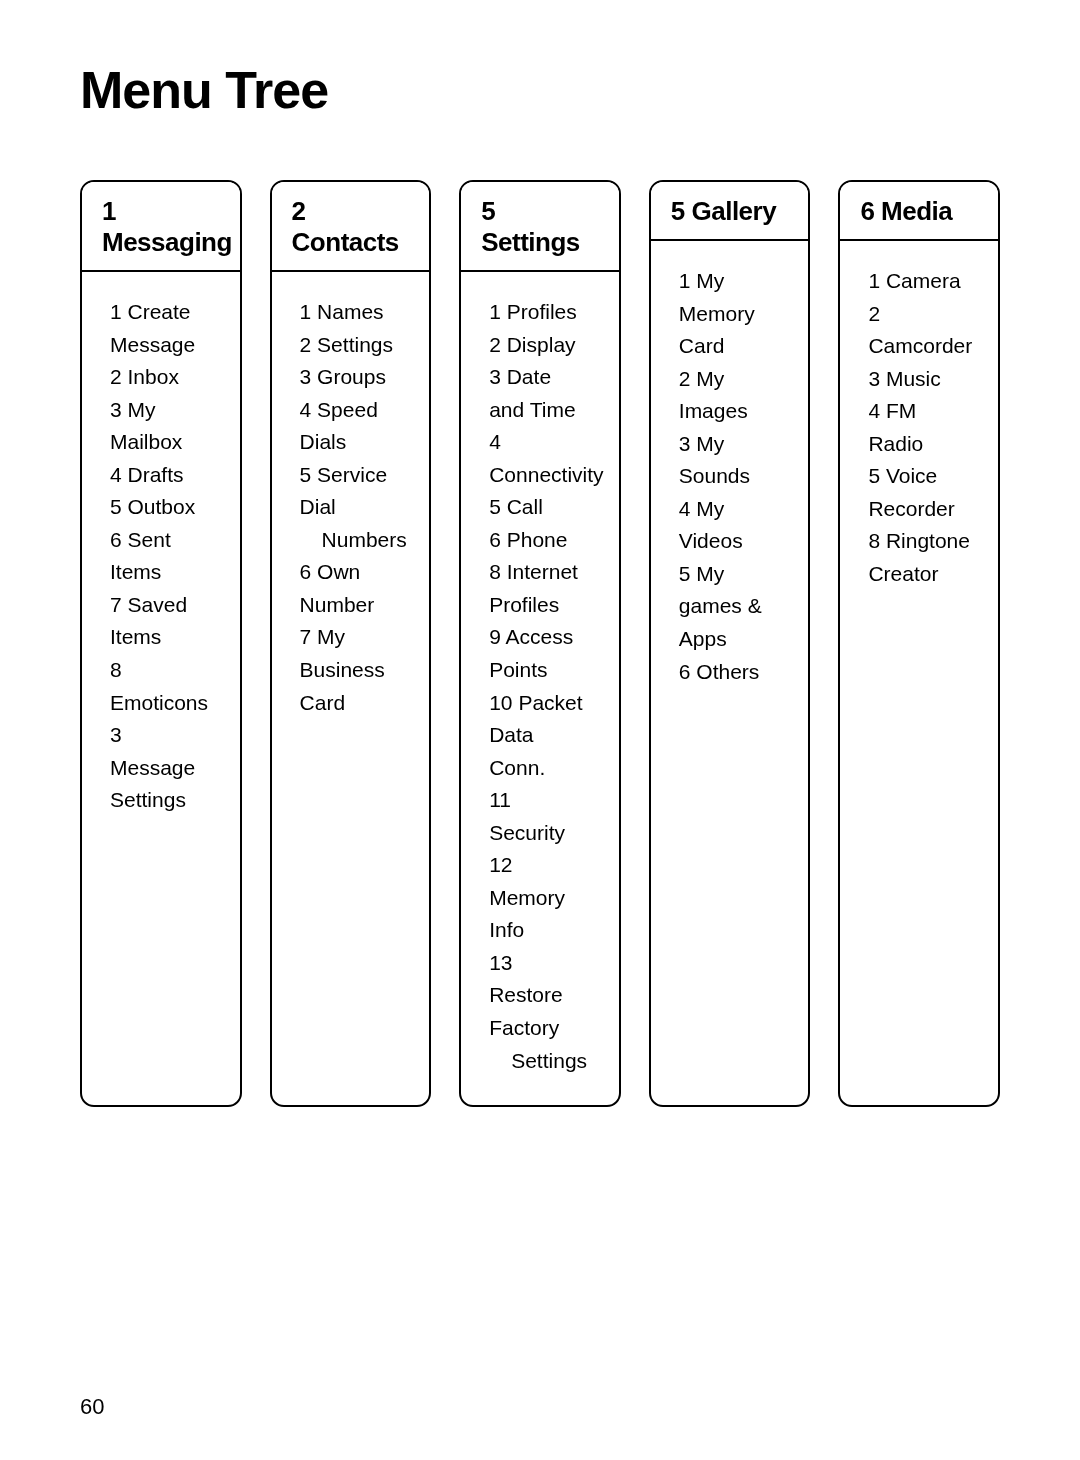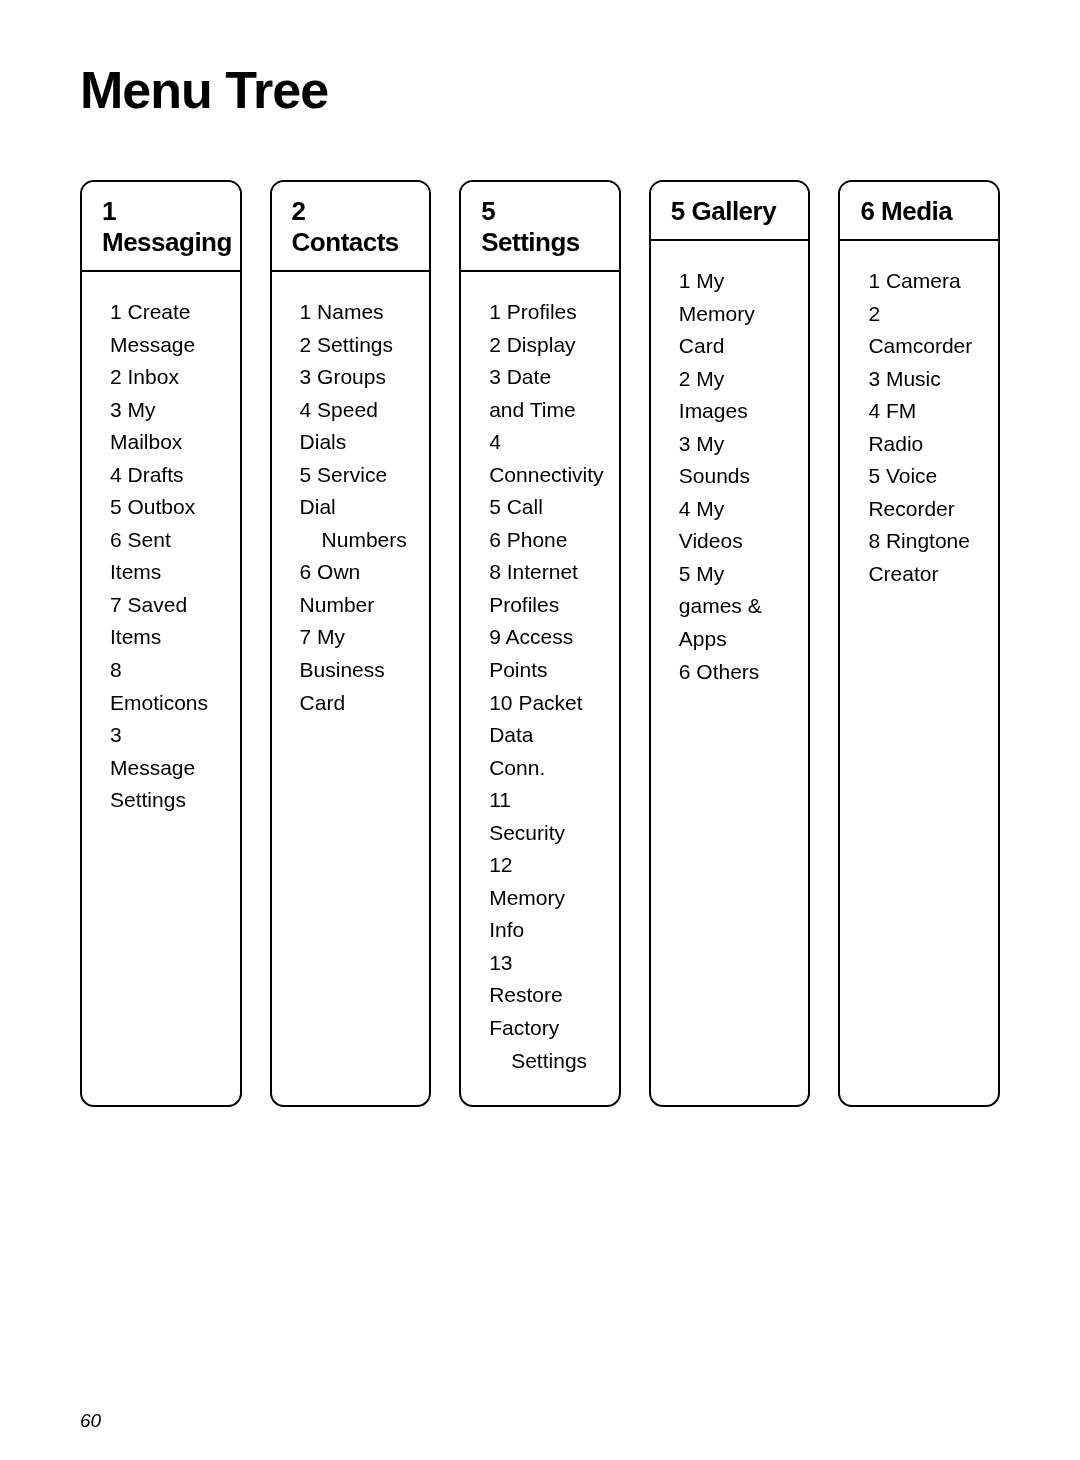--- a/index.html
+++ b/index.html
@@ -66,25 +66,24 @@
       color: #000;
       padding-left: 0;
     }
 
     .card-body ul li.indented {
       padding-left: 22px;
     }
 
     .page-number {
       position: absolute;
-      bottom: 28px;
+      bottom: 40px;
       left: 80px;
-      font-size: 19px;
+      font-size: 22px;
       font-weight: 400;
-      font-style: italic;
     }
 
     body {
       position: relative;
     }
   </style>
 </head>
 <body>
 
 <h1 class="page-title">Menu Tree</h1>

